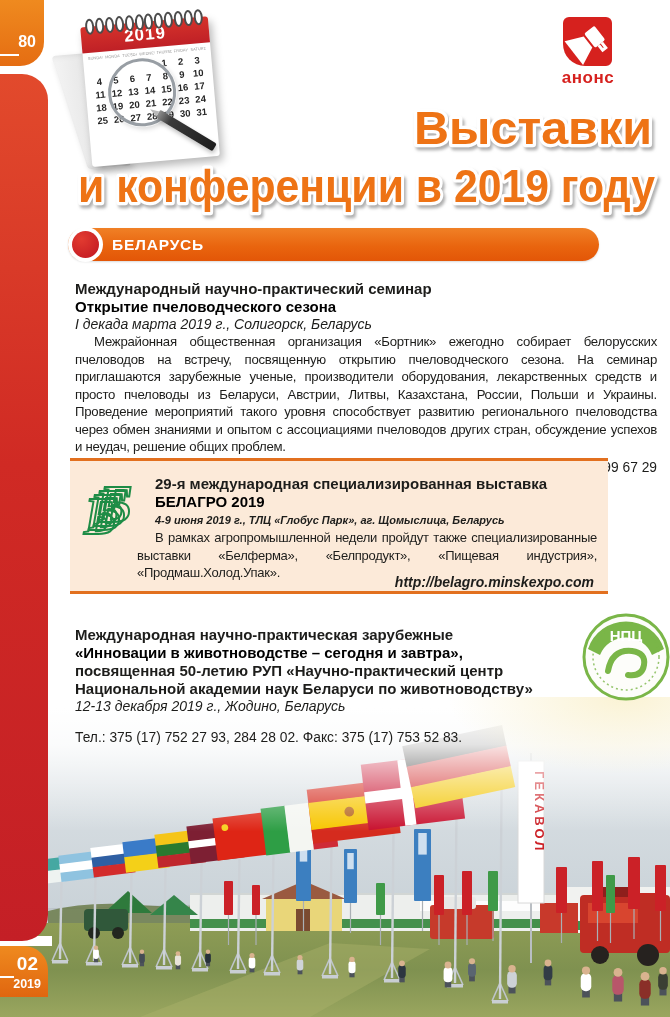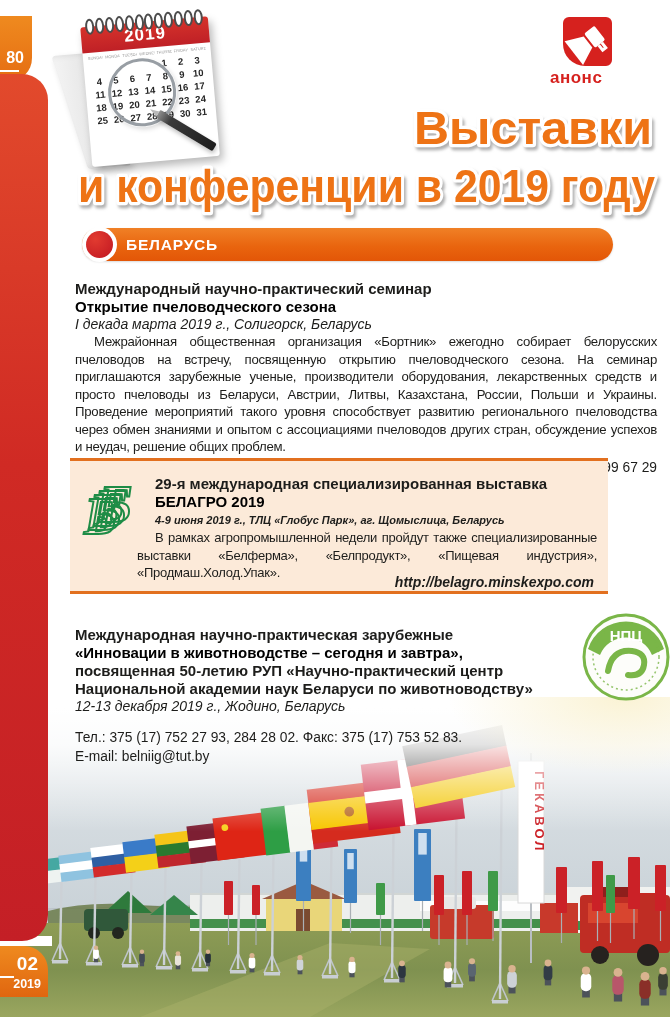--- a/index.html
+++ b/index.html
@@ -1,21 +1,21 @@
 <!DOCTYPE html>
 <html><head>
 <meta charset="utf-8">
 <style>
   html,body{margin:0;padding:0}
   body{
     width:670px;height:1017px;position:relative;overflow:hidden;
     background:#fff;font-family:"Liberation Sans",sans-serif;color:#1d1d1b;
   }
   
-  .rail-top{position:absolute;left:0;top:16px;width:32px;height:66px;z-index:6;
+  .rail-top{position:absolute;left:0;top:0;width:44px;height:66px;z-index:6;
     background:linear-gradient(180deg,#ef8a1f,#e56d12);border-radius:0 0 24px 0}
   .page-num{position:absolute;right:8px;top:33px;color:#fff;font-weight:bold;font-size:16px}
   .page-num-line{position:absolute;left:0;top:54px;width:19px;height:2px;background:#fff}
   .rail-red{position:absolute;left:0;top:74px;width:48px;height:867px;z-index:6;
     background:linear-gradient(180deg,#e24a2c 0%,#d02a24 45%,#c41f26 100%);
     border-radius:0 26px 26px 0}
   .white-gap{position:absolute;left:0;top:936px;width:52px;height:10px;background:#fff;z-index:5}
   .rail-bottom{position:absolute;left:0;top:946px;width:48px;height:51px;z-index:6;
     background:linear-gradient(180deg,#ef8a1f,#e0660f);border-radius:0 24px 0 0}
   .issue-num{position:absolute;right:10px;top:7px;color:#fff;font-weight:bold;font-size:19px}
@@ -43,30 +43,30 @@
     border-radius:50%;box-shadow:0 0 0 1px rgba(255,255,255,.65),2px 3px 5px rgba(0,0,0,.15)}
   .cal-pen{position:absolute;left:92px;top:104px;width:66px;height:9px;border-radius:2px;
     background:linear-gradient(90deg,#8f8f8f 0%,#3a3a3a 22%,#1d1d1d 100%);
     transform:rotate(36deg);transform-origin:left center;box-shadow:2px 2px 4px rgba(0,0,0,.25)}
   .cal-pen::before{content:"";position:absolute;left:-9px;top:1.5px;border-style:solid;
     border-width:3px 9px 3px 0;border-color:transparent #b9b9b9 transparent transparent}
 
   
   .anons{position:absolute;left:563px;top:17px;width:49px;height:49px;background:#d6211e;
     border-radius:6px 6px 6px 22px;z-index:4}
-  .anons-label{position:absolute;left:550px;top:68px;width:76px;text-align:left;color:#d6211e;
+  .anons-label{position:absolute;left:550px;top:68px;width:76px;text-align:center;color:#d6211e;
     font-weight:bold;font-size:17px;letter-spacing:.5px;z-index:4}
 
   
   .title-svg{position:absolute;left:60px;top:90px;width:600px;height:132px;z-index:4}
   .title-svg text{font-family:"Liberation Sans",sans-serif;font-weight:bold;fill:#ee7315;
     stroke:#ffffff;stroke-width:6.5px;stroke-linejoin:round;paint-order:stroke}
 
   
-  .bar{position:absolute;left:82px;top:228px;width:531px;height:33px;border-radius:17px;z-index:4;
+  .bar{position:absolute;left:68px;top:228px;width:531px;height:33px;border-radius:17px;z-index:4;
     background:linear-gradient(180deg,#f08026 0%,#e9650f 55%,#e35607 100%);
     box-shadow:0 1px 2px rgba(0,0,0,.15)}
   .bar-circle{position:absolute;left:0;top:-1px;width:35px;height:35px;background:#fff;border-radius:50%}
   .bar-dot{position:absolute;left:4px;top:4px;width:27px;height:27px;border-radius:50%;
     background:radial-gradient(circle at 35% 30%,#e23b30,#c01621)}
   .bar-label{position:absolute;left:44px;top:8px;color:#fff;font-weight:bold;font-size:15.5px;letter-spacing:.8px}
 
   
   .sec1{position:absolute;left:75px;top:280px;width:582px;z-index:4}
   .h-bold{font-size:15px;font-weight:bold;line-height:18px}
@@ -465,21 +465,20 @@
 </div>
 
 <div class="sec3">
   <div class="h-bold">Международная научно-практическая зарубежные</div>
   <div class="h-orange">«Инновации в животноводстве – сегодня и завтра»,</div>
   <div class="h-bold">посвященная 50-летию РУП «Научно-практический центр</div>
   <div class="h-bold">Национальной академии наук Беларуси по животноводству»</div>
   <div class="h-italic">12-13 декабря 2019 г., Жодино, Беларусь</div>
   <div class="gap"></div>
   <div class="contact-left">Тел.: 375 (17) 752 27 93, 284 28 02. Факс: 375 (17) 753 52 83.</div>
-  <div class="contact-left">E-mail: belniig@tut.by</div>
 </div>
 
 <svg class="npc-logo" viewBox="0 0 92 92">
   <circle cx="46" cy="46" r="42" fill="#fdfdfa" stroke="#7ab648" stroke-width="3"></circle>
   <path d="M8 38 A40 40 0 0 1 84 38 L72 44 A28 28 0 0 0 20 44 Z" fill="#7ab648"></path>
   <text x="46" y="30" text-anchor="middle" font-size="15" font-weight="bold" fill="#ffffff">НПЦ</text>
   <circle cx="46" cy="46" r="33" fill="none" stroke="#7ab648" stroke-width="1.5" stroke-dasharray="2 3" opacity=".8"></circle>
   <path d="M28 60 q4 -22 24 -20 q14 2 12 14 q-2 12 -16 10" fill="none" stroke="#7ab648" stroke-width="6" stroke-linecap="round"></path>
   <path d="M34 46 q8 -10 20 -6" fill="none" stroke="#7ab648" stroke-width="3" stroke-linecap="round"></path>
 </svg>

